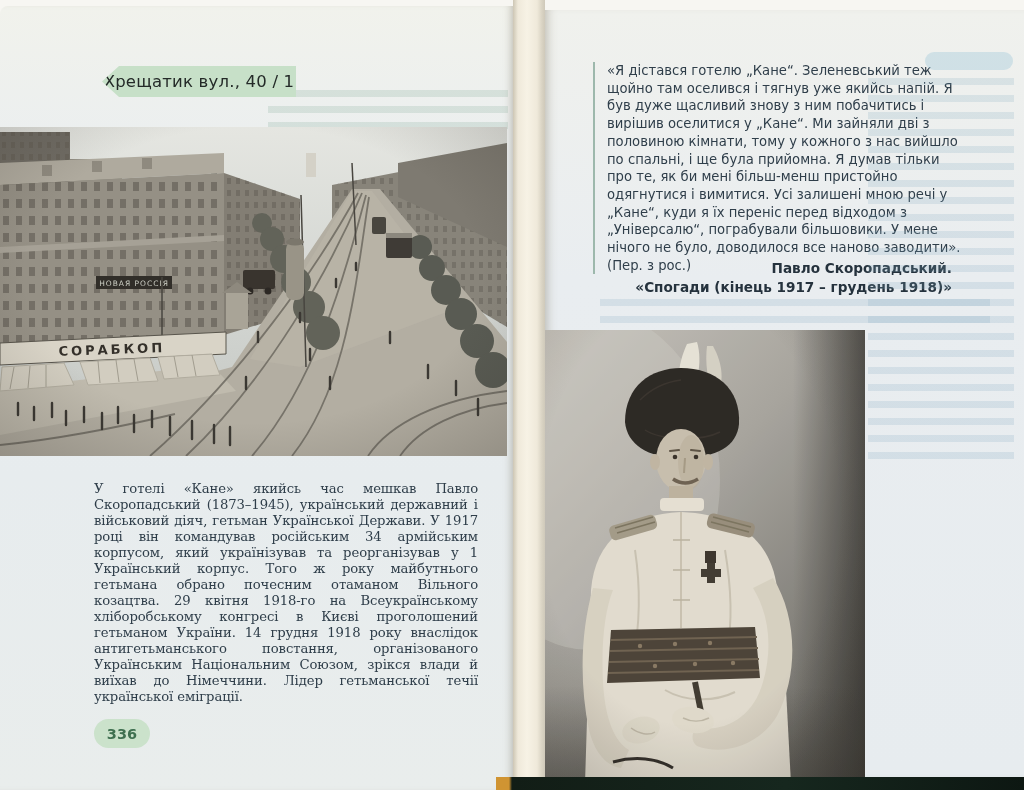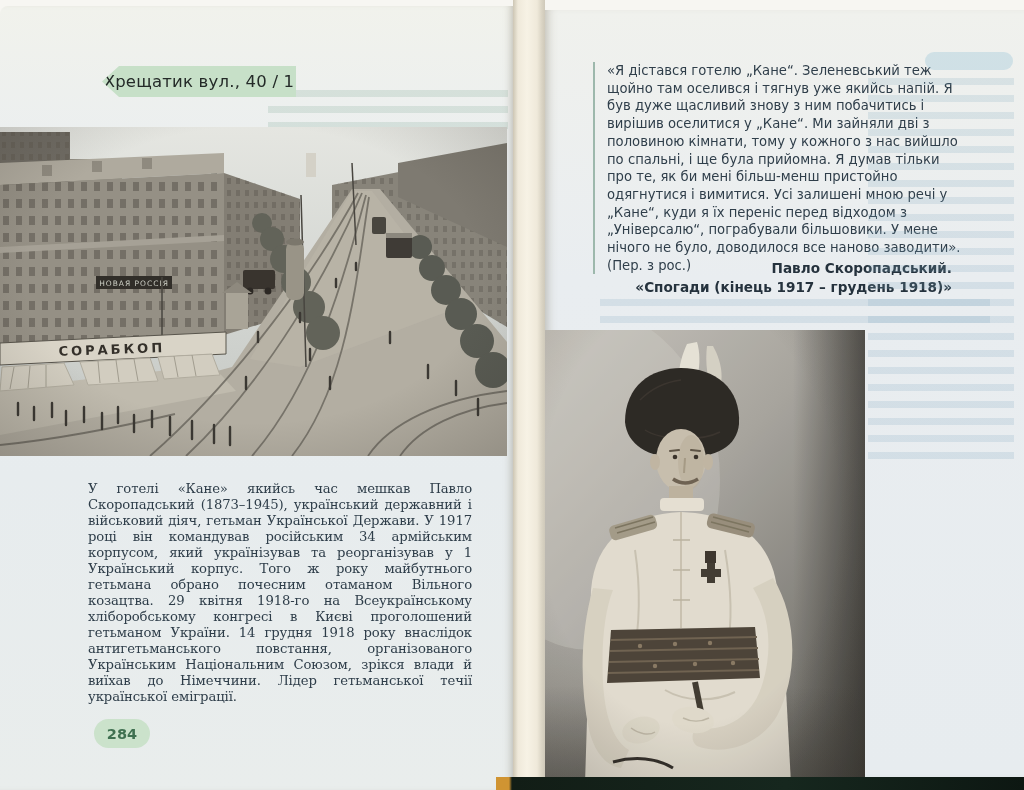--- a/index.html
+++ b/index.html
@@ -33,21 +33,21 @@
   .location-tag{
     position:absolute;left:70px;top:66px;width:194px;height:31px;
     background:#c7e0c8;
     clip-path:polygon(0 50%,17px 0,100% 0,100% 100%,17px 100%);
     display:flex;align-items:center;justify-content:center;
     font-size:16.5px;color:#242a28;letter-spacing:.2px;margin-left:32px;
   }
   .street-photo{position:absolute;left:0;top:127px;width:507px;height:329px;}
   .street-photo svg{display:block;width:100%;height:100%;}
   .body-text{
-    position:absolute;left:88px;top:481px;width:384px;margin:0;
+    position:absolute;left:94px;top:481px;width:384px;margin:0;
     font-family:"DejaVu Serif", serif;
     font-size:13.2px;line-height:16px;color:#2e3d49;
     text-align:justify;letter-spacing:-.1px;
   }
   .page-pill{
     position:absolute;left:94px;top:719px;min-width:56px;height:29px;
     background:#cbe2cb;border-radius:15px;box-sizing:border-box;padding:0 12px;
     display:inline-flex;align-items:center;justify-content:center;
     font-size:14.5px;font-weight:bold;color:#3f7050;
   }
@@ -228,21 +228,21 @@
       </g>
 
       <rect x="0" y="0" width="507" height="329" fill="#9b8c72" opacity=".06"></rect>
       <rect x="0" y="0" width="507" height="329" fill="url(#vig1)"></rect>
     </svg>
   </div>
 
   <p class="body-text">У готелі «Кане» якийсь час мешкав Павло Скоропадський (1873–1945), український державний і військовий діяч, гетьман Української Держави. У 1917 році він командував російським 34 армійським корпусом, який українізував та реорганізував у 1 Український корпус. Того ж року майбутнього гетьмана обрано почесним отаманом Вільного козацтва. 29 квітня 1918-го на Всеукраїнському хліборобському конгресі в Києві проголошений гетьманом України. 14 грудня 1918 року внаслідок антигетьманського повстання, організованого Українським Національним Союзом, зрікся влади й виїхав до Німеччини. Лідер гетьманської течії української еміграції.</p>
 
   <div class="page-pill">
-    <span>284</span>
+    <span>336</span>
   </div>
 
   <div class="spine"></div>
 
   <div class="page-right">
 
     <p class="quote">
       <span>«Я дістався готелю „Кане“. Зеленевський теж щойно там оселився і тягнув уже якийсь напій. Я був дуже щасливий знову з ним побачитись і вирішив оселитися у „Кане“. Ми зайняли дві з половиною кімнати, тому у кожного з нас вийшло по спальні, і ще була прийомна. Я думав тільки про те, як би мені більш-менш пристойно одягнутися і вимитися. Усі залишені мною речі у „Кане“, куди я їх переніс перед відходом з „Універсалю“, пограбували більшовики. У мене нічого не було, доводилося все наново заводити». </span>
       <span class="note">(Пер. з рос.)</span>
     </p>

